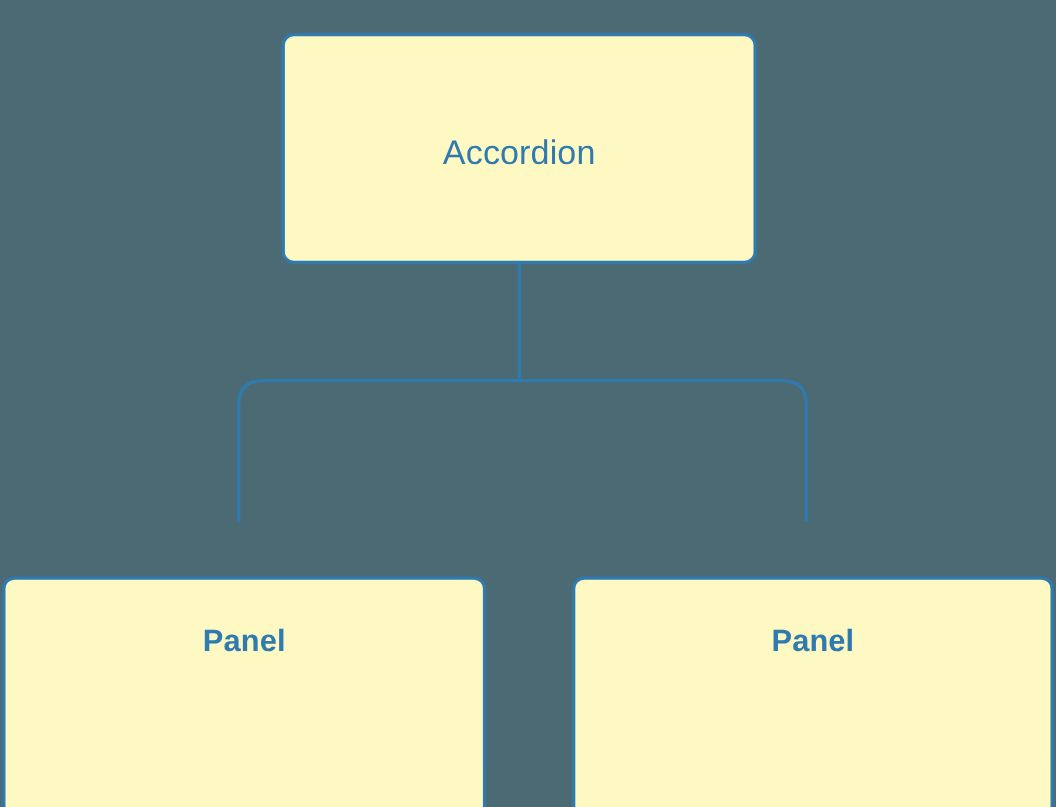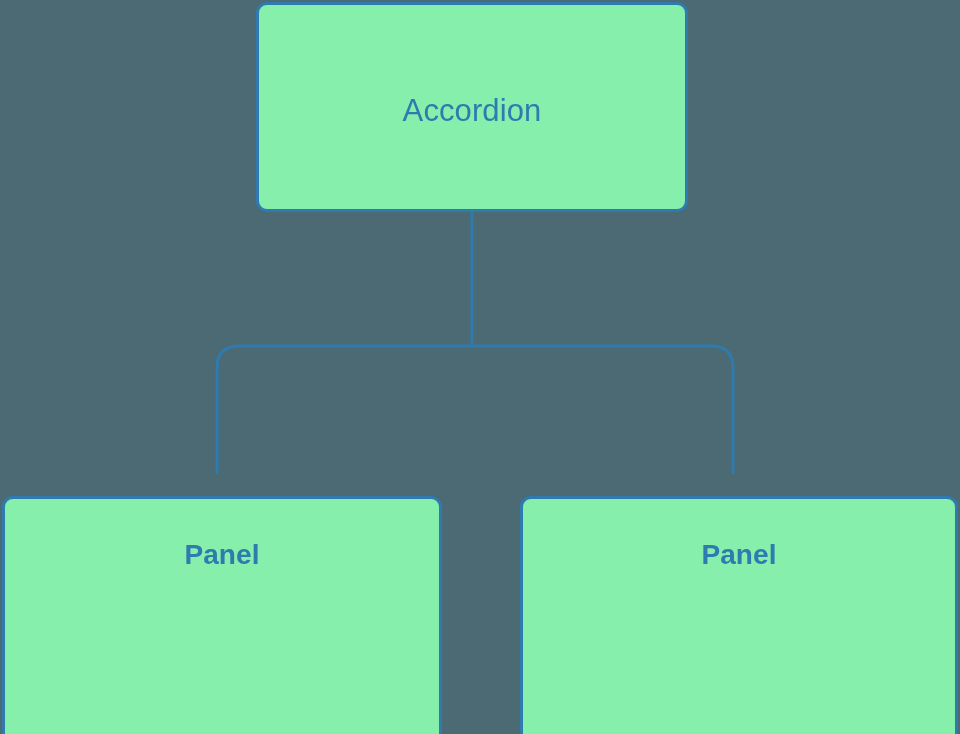--- a/index.html
+++ b/index.html
@@ -27,24 +27,25 @@
     left: 0;
     top: 0;
     width: 960px;
     height: 734px;
     pointer-events: none;
   }
 
   
   .node-card {
     position: absolute;
-    background: #86efac;
+    background: #fef9c3;
     border: 3px solid #2f7aae;
     border-radius: 11px;
     box-sizing: border-box;
+    margin-top: 28px;
   }
 
   
   #root-card {
     left: 256px;
     top: 2px;
     width: 432px;
     height: 210px;
   }
   #root-card .node-title {

